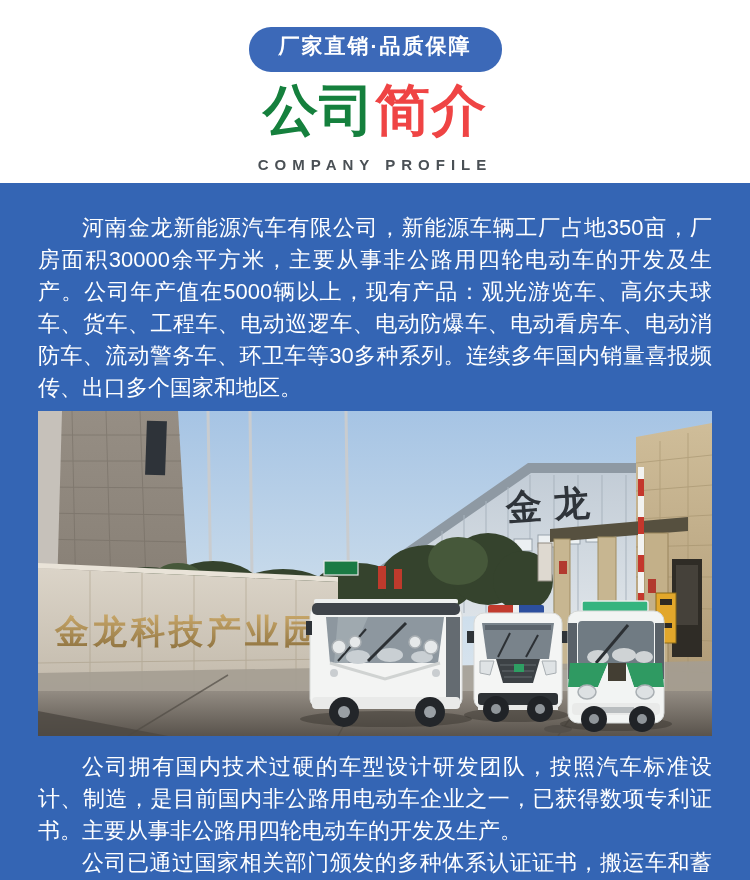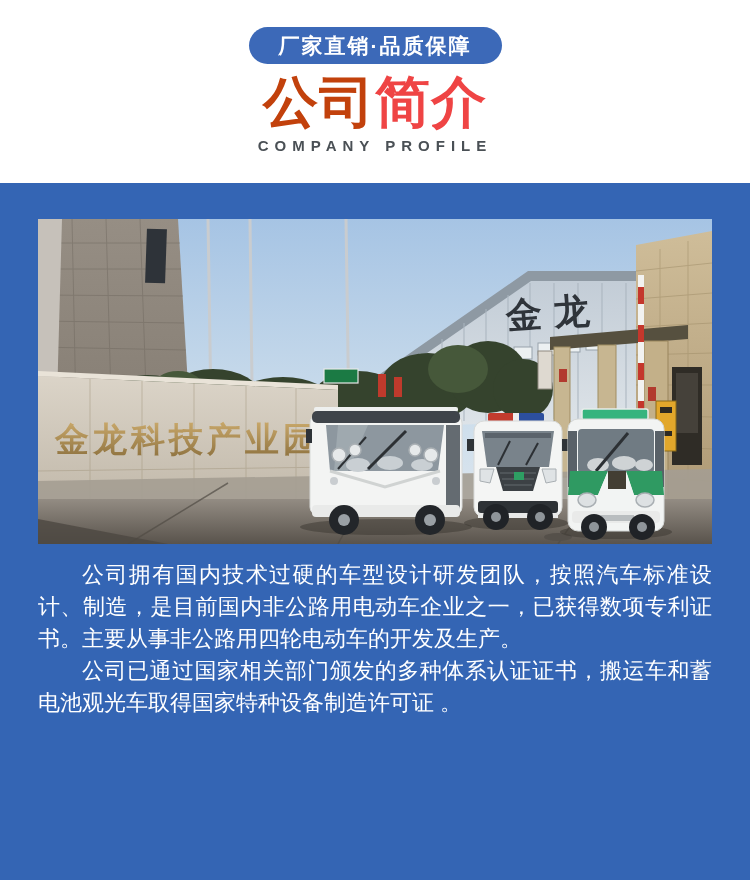--- a/index.html
+++ b/index.html
@@ -18,35 +18,35 @@
     flex-direction: column;
     align-items: center;
   }
   .badge-pill {
     margin-top: 27px;
     background: #3c69b8;
     color: #ffffff;
     font-size: 21px;
     font-weight: 600;
     letter-spacing: 2px;
-    padding: 8px 30px 8px;
+    padding: 8px 30px 16px;
     border-radius: 22px;
     line-height: 1;
   }
   .page-title {
     margin-top: 9px;
     font-size: 55px;
     line-height: 58px;
     font-weight: 900;
     letter-spacing: 1px;
   }
-  .page-title .t-dark { color: #c2410c; }
+  .page-title .t-dark { color: #15803d; }
   .page-title .t-blue { color: #ef4444; }
   .page-subtitle {
-    margin-top: 6px;
+    margin-top: 17px;
     font-size: 15px;
     font-weight: 700;
     letter-spacing: 6px;
     color: #4a5055;
   }
   
   .blue-section {
     height: 697px;
     background: #3465b4;
     padding: 29px 38px 0;
@@ -75,20 +75,21 @@
   <div class="top-section">
     <div class="badge-pill">厂家直销·品质保障</div>
     <div class="page-title">
       <span class="t-dark">公司</span><span class="t-blue">简介</span>
     </div>
     <div class="page-subtitle">COMPANY PROFILE</div>
   </div>
 
   <div class="blue-section">
 
+    <p>河南金龙新能源汽车有限公司，新能源车辆工厂占地350亩，厂房面积30000余平方米，主要从事非公路用四轮电动车的开发及生产。公司年产值在5000辆以上，现有产品：观光游览车、高尔夫球车、货车、工程车、电动巡逻车、电动防爆车、电动看房车、电动消防车、流动警务车、环卫车等30多种系列。连续多年国内销量喜报频传、出口多个国家和地区。</p>
 
     <svg class="photo-frame" viewBox="0 0 674 325" xmlns="http://www.w3.org/2000/svg">
       <defs>
         <linearGradient id="sky" x1="0" y1="0" x2="0" y2="1">
           <stop offset="0" stop-color="#a6c4e4"></stop>
           <stop offset="0.65" stop-color="#cfdfec"></stop>
           <stop offset="1" stop-color="#e2e8ee"></stop>
         </linearGradient>
         <linearGradient id="goldGrad" x1="0" y1="0" x2="0" y2="1">
           <stop offset="0" stop-color="#cbaa6c"></stop>

